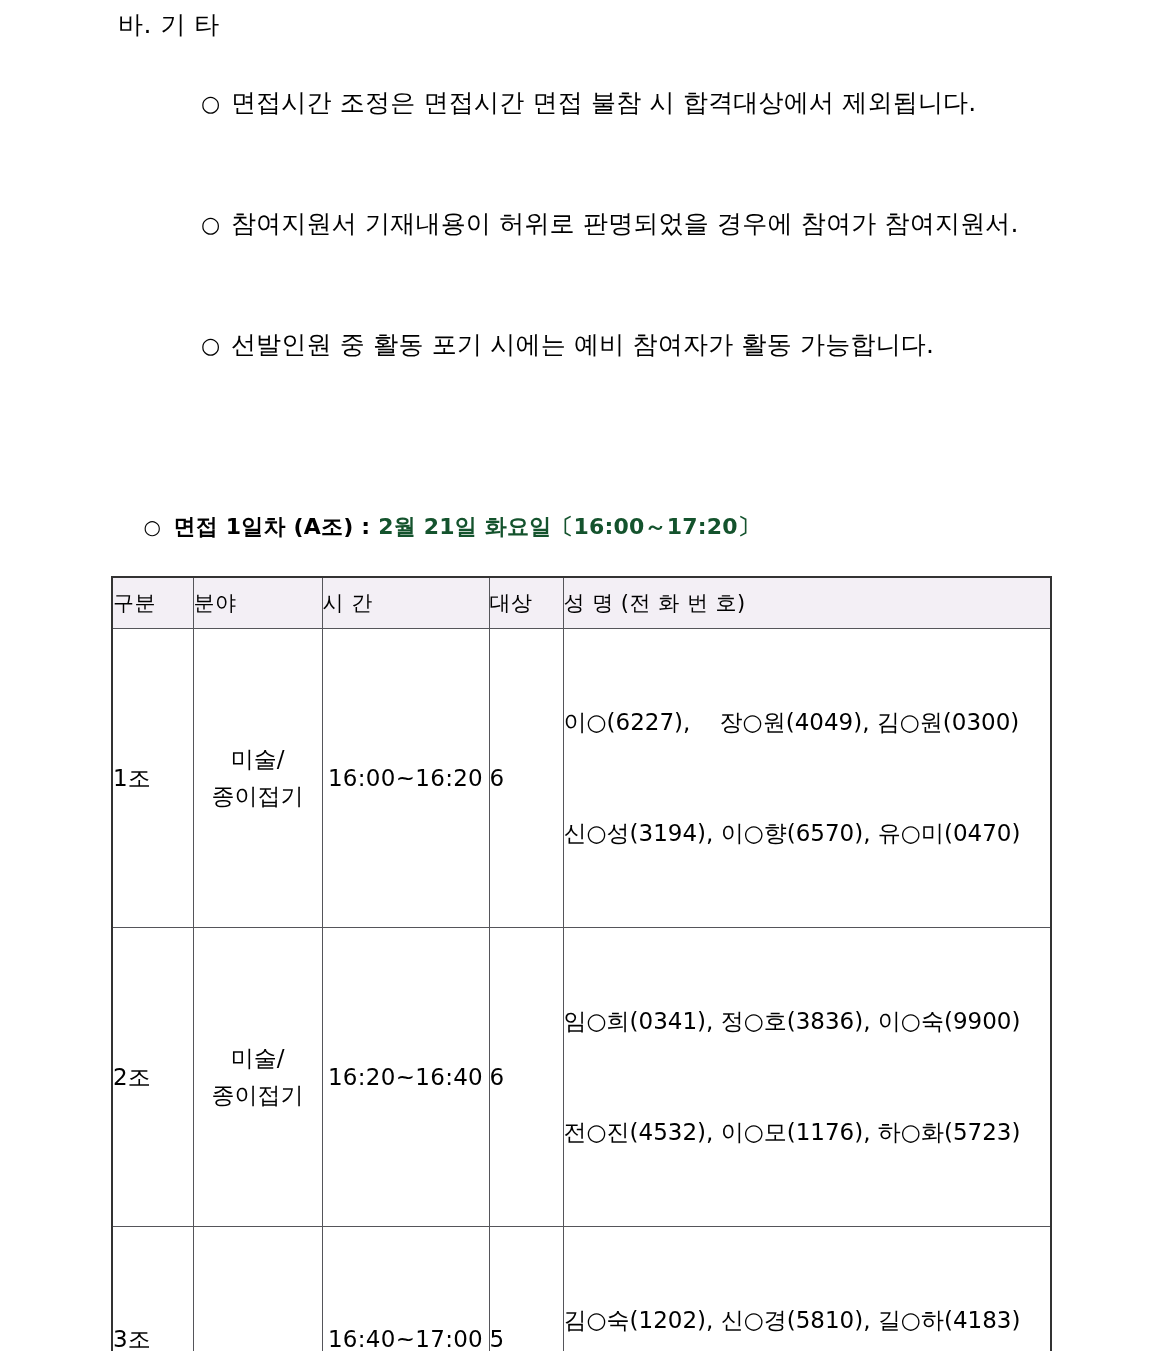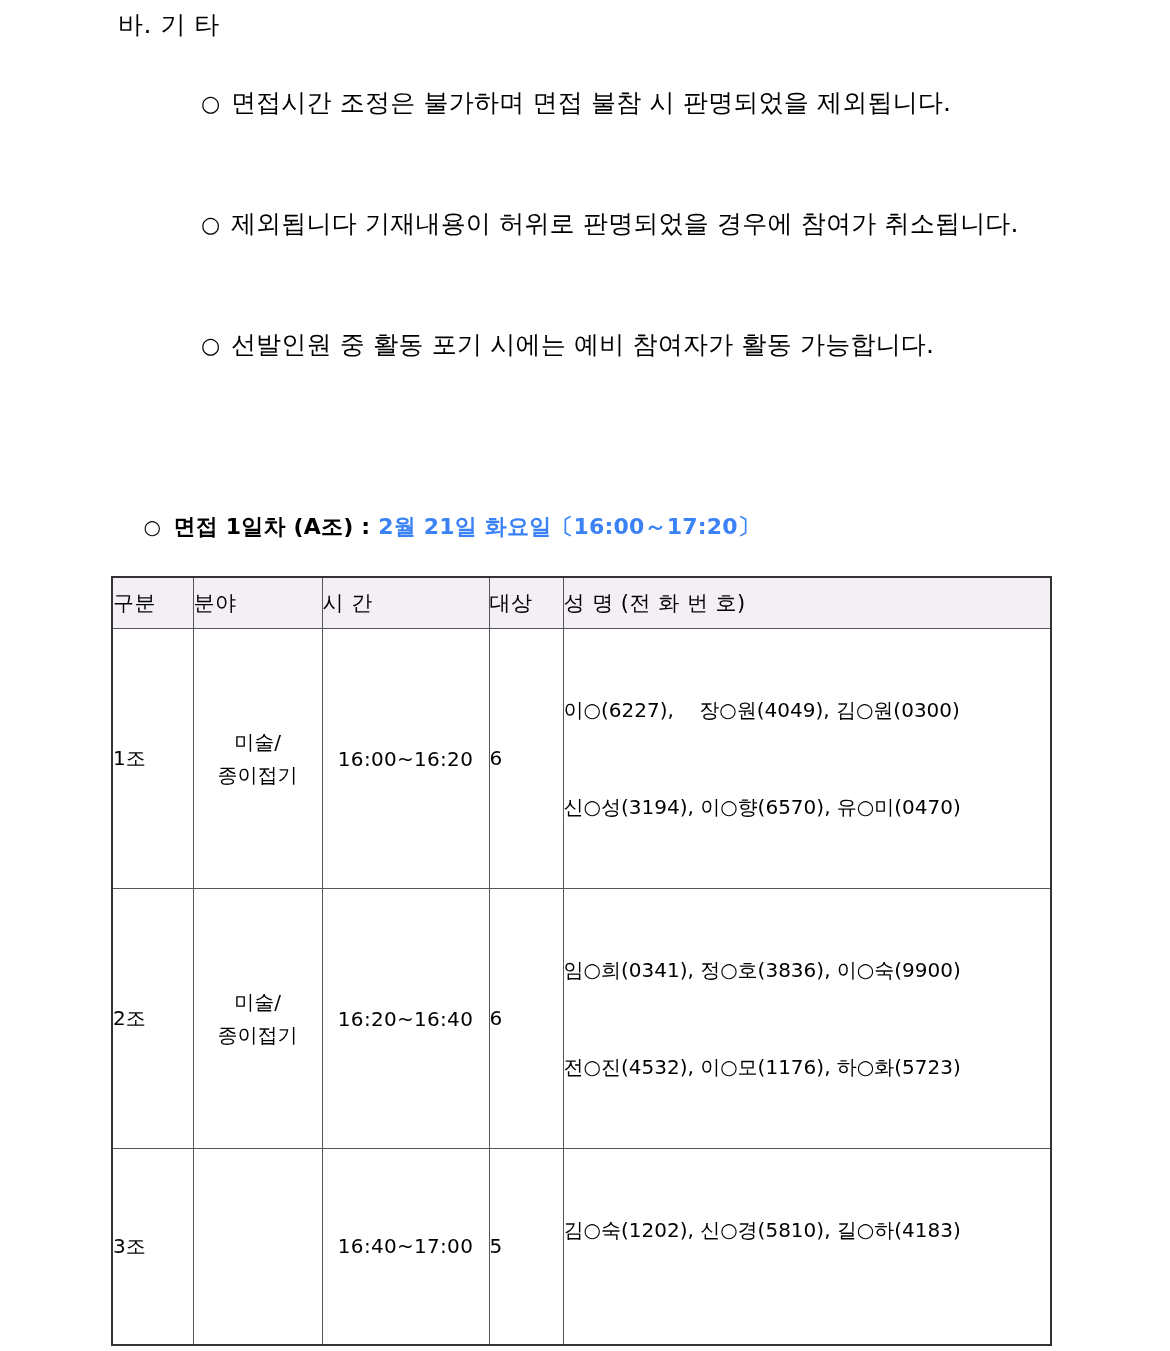--- a/index.html
+++ b/index.html
@@ -77,21 +77,21 @@
     white-space: pre;
     letter-spacing: 0.2px;
   }
   .day-mark {
     display: inline-block;
     width: 30px;
     font-weight: normal;
     font-size: 20px;
   }
   .day-date {
-    color: #3b82f6;
+    color: #14532d;
   }
 
   
   .sched-table {
     border-collapse: collapse;
     table-layout: fixed;
     width: 939px;
     margin-left: 111px;
     border: 2px solid #333333;
   }
@@ -112,21 +112,21 @@
   }
 
   col.c-group  { width: 81px; }
   col.c-field  { width: 129px; }
   col.c-time   { width: 167px; }
   col.c-count  { width: 74px; }
   col.c-names  { width: 488px; }
 
   .sched-table tbody td {
     height: 96px;
-    font-size: 20px;
+    font-size: 23px;
     border-radius: 12px;
   }
   .cell-center {
     line-height: 1.05;
   }
   .cell-field {
     text-align: center;
     line-height: 1.62;
     font-size: 21px;
     margin-top: 28px;
@@ -152,24 +152,24 @@
 </style>
 </head>
 <body>
 
 <div class="page">
 
   <div class="sec-heading">바. 기 타</div>
 
   <ul class="bullet-list">
     <li class="bullet-item">
-      <span class="bullet-mark">○</span><span>면접시간 조정은 불가하며 면접 불참 시 판명되었을 제외됩니다.</span>
+      <span class="bullet-mark">○</span><span>면접시간 조정은 면접시간 면접 불참 시 합격대상에서 제외됩니다.</span>
     </li>
     <li class="bullet-item">
-      <span class="bullet-mark">○</span><span>제외됩니다 기재내용이 허위로 판명되었을 경우에 참여가 취소됩니다.</span>
+      <span class="bullet-mark">○</span><span>참여지원서 기재내용이 허위로 판명되었을 경우에 참여가 참여지원서.</span>
     </li>
     <li class="bullet-item">
       <span class="bullet-mark">○</span><span>선발인원 중 활동 포기 시에는 예비 참여자가 활동 가능합니다.</span>
     </li>
   </ul>
 
   <div class="gap-after-list"></div>
 
 
   <div class="gap-after-box"></div>

